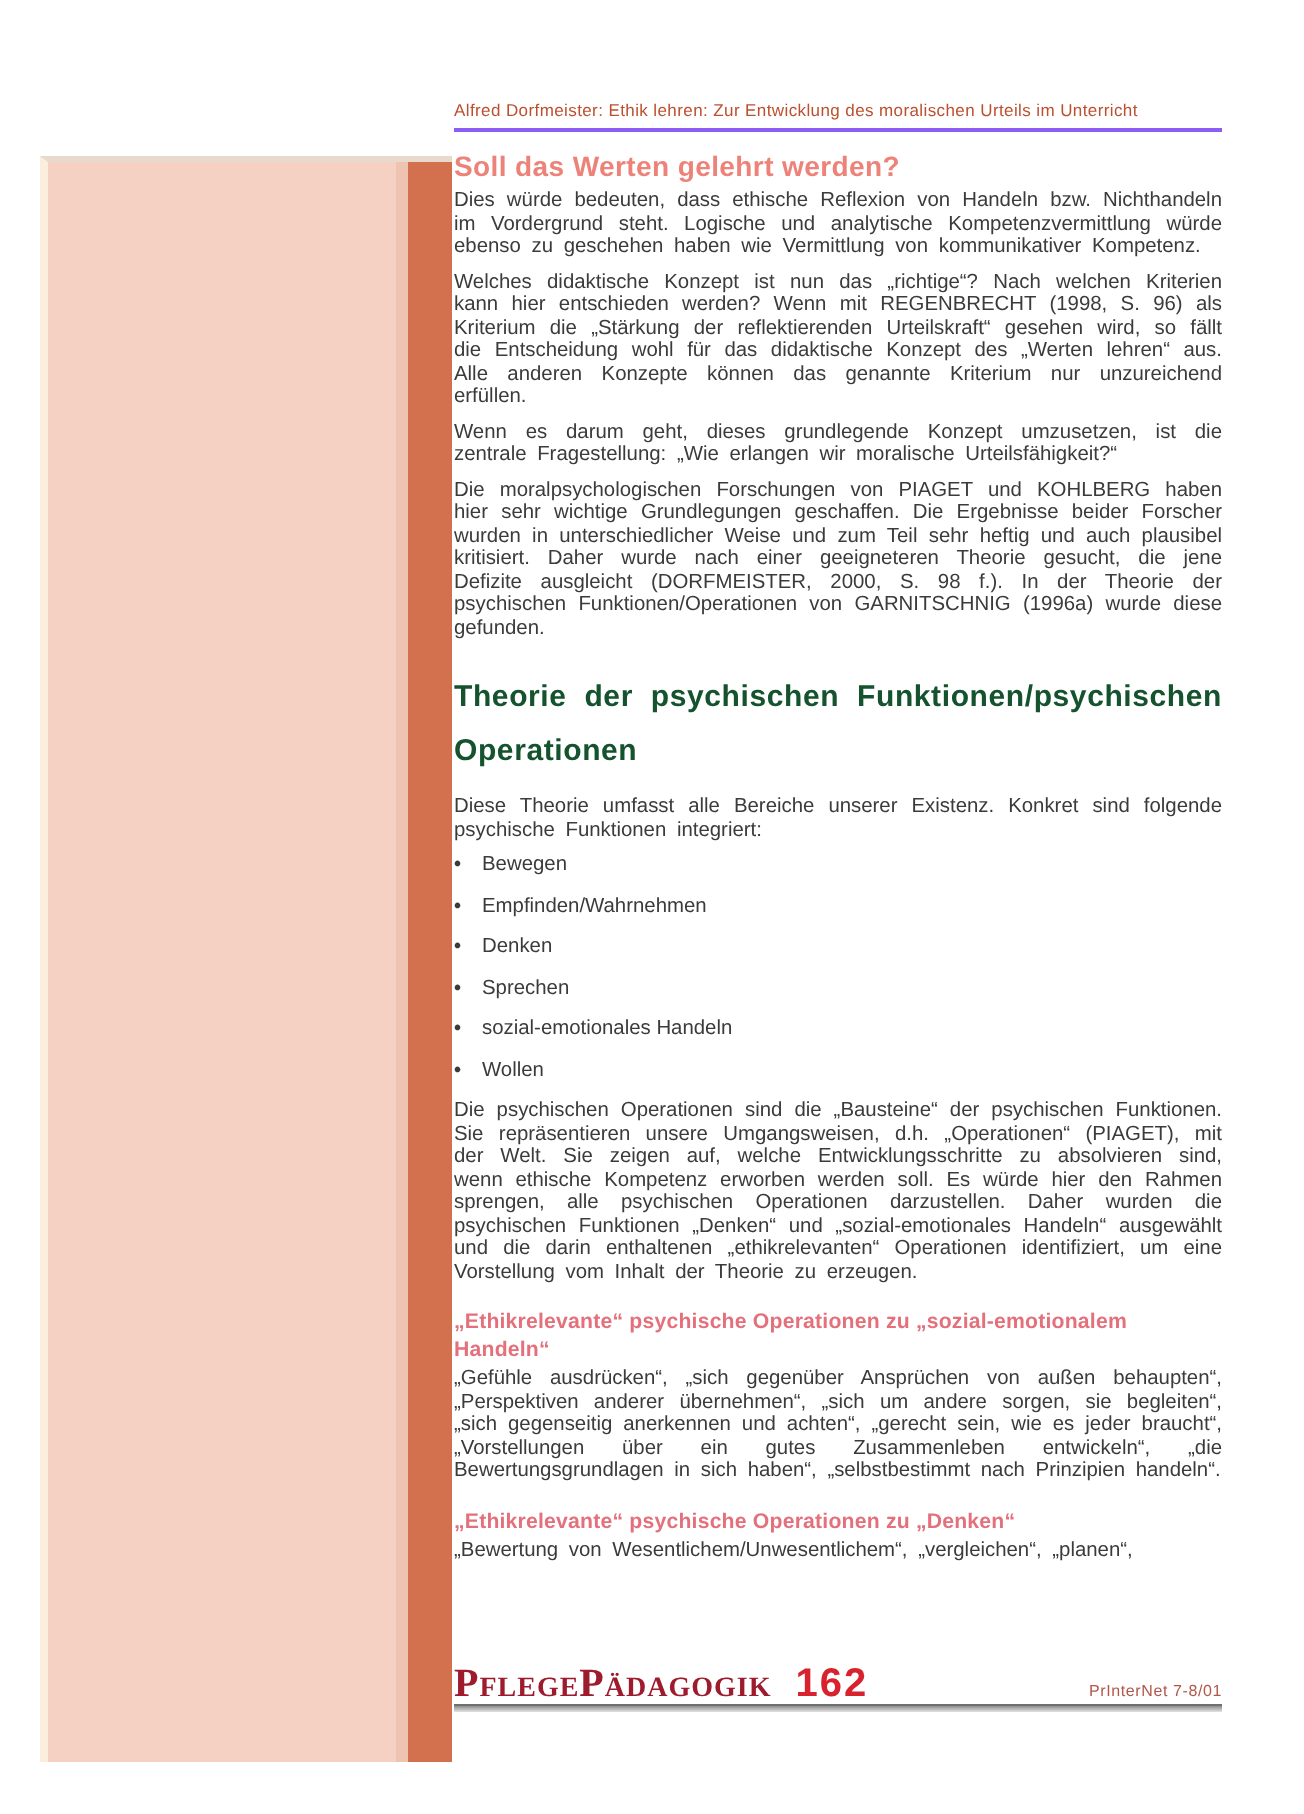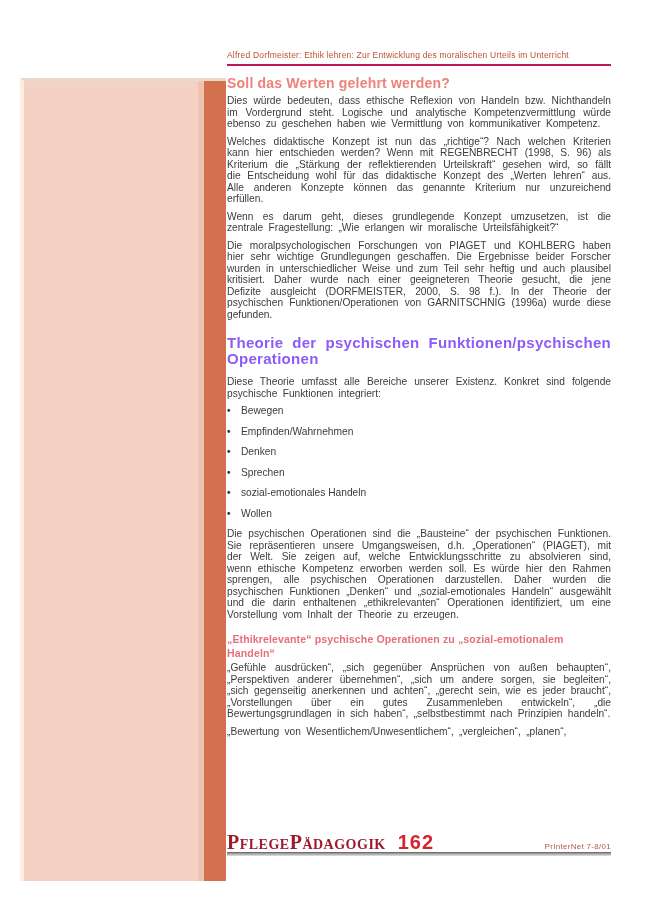--- a/index.html
+++ b/index.html
@@ -25,33 +25,33 @@
     position:absolute;top:0;right:0;width:22px;height:100%;
     background:#d3714f;
   }
   
   .content{
     position:absolute;left:227px;top:50px;width:384px;
     color:#3b3b3b;
   }
   .running-head{
     font-size:8.5px;letter-spacing:.2px;color:#bc4f2e;
-    padding-bottom:4px;border-bottom:2px solid #be185d;
+    padding-bottom:4px;border-bottom:2px solid #8b5cf6;
     margin-bottom:9px;white-space:nowrap;overflow:hidden;
   }
   .h-salmon{
     font-size:14px;font-weight:bold;color:#ec8278;
     margin:0 0 4px 0;letter-spacing:.2px;
   }
   p.body{
     font-size:10.2px;line-height:11.5px;text-align:justify;
     word-spacing:2.5px;margin:0 0 6px 0;color:#3b3b3b;
   }
   .h-main{
-    font-size:15px;line-height:16px;font-weight:bold;color:#8b5cf6;
+    font-size:15px;line-height:27px;font-weight:bold;color:#14532d;
     letter-spacing:.3px;text-align:justify;
     margin:15px 0 9px 0;
   }
   .bullet-list{margin:2px 0 9px 0;}
   .bullet-item{
     display:flex;align-items:flex-start;
     font-size:10.2px;line-height:11.5px;color:#3b3b3b;
     margin-bottom:9px;
   }
   .bullet-item .dot{
@@ -130,20 +130,21 @@
       <span class="dot">•</span>
       <span>Wollen</span>
     </div>
   </div>
 
   <p class="body">Die psychischen Operationen sind die „Bausteine“ der psychischen Funktionen. Sie repräsentieren unsere Umgangsweisen, d.h. „Operationen“ (PIAGET), mit der Welt. Sie zeigen auf, welche Entwicklungsschritte zu absolvieren sind, wenn ethische Kompetenz erworben werden soll. Es würde hier den Rahmen sprengen, alle psychischen Operationen darzustellen. Daher wurden die psychischen Funktionen „Denken“ und „sozial-emotionales Handeln“ ausgewählt und die darin enthaltenen „ethikrelevanten“ Operationen identifiziert, um eine Vorstellung vom Inhalt der Theorie zu erzeugen.</p>
 
   <div class="h-sub">„Ethikrelevante“ psychische Operationen zu „sozial-emotionalem Handeln“</div>
   <p class="body">„Gefühle ausdrücken“, „sich gegenüber Ansprüchen von außen behaupten“, „Perspektiven anderer übernehmen“, „sich um andere sorgen, sie begleiten“, „sich gegenseitig anerkennen und achten“, „gerecht sein, wie es jeder braucht“, „Vorstellungen über ein gutes Zusammenleben entwickeln“, „die Bewertungsgrundlagen in sich haben“, „selbstbestimmt nach Prinzipien handeln“.</p>
 
+  <div class="h-sub">„Ethikrelevante“ psychische Operationen zu „Denken“</div>
   <p class="body">„Bewertung von Wesentlichem/Unwesentlichem“, „vergleichen“, „planen“,</p>
 
 </div>
 
 <div class="footer">
   <div class="footer-row">
     <span class="footer-brand">PflegePädagogik</span>
     <span class="footer-number">162</span>
     <span class="footer-issue">PrInterNet 7-8/01</span>
   </div>

